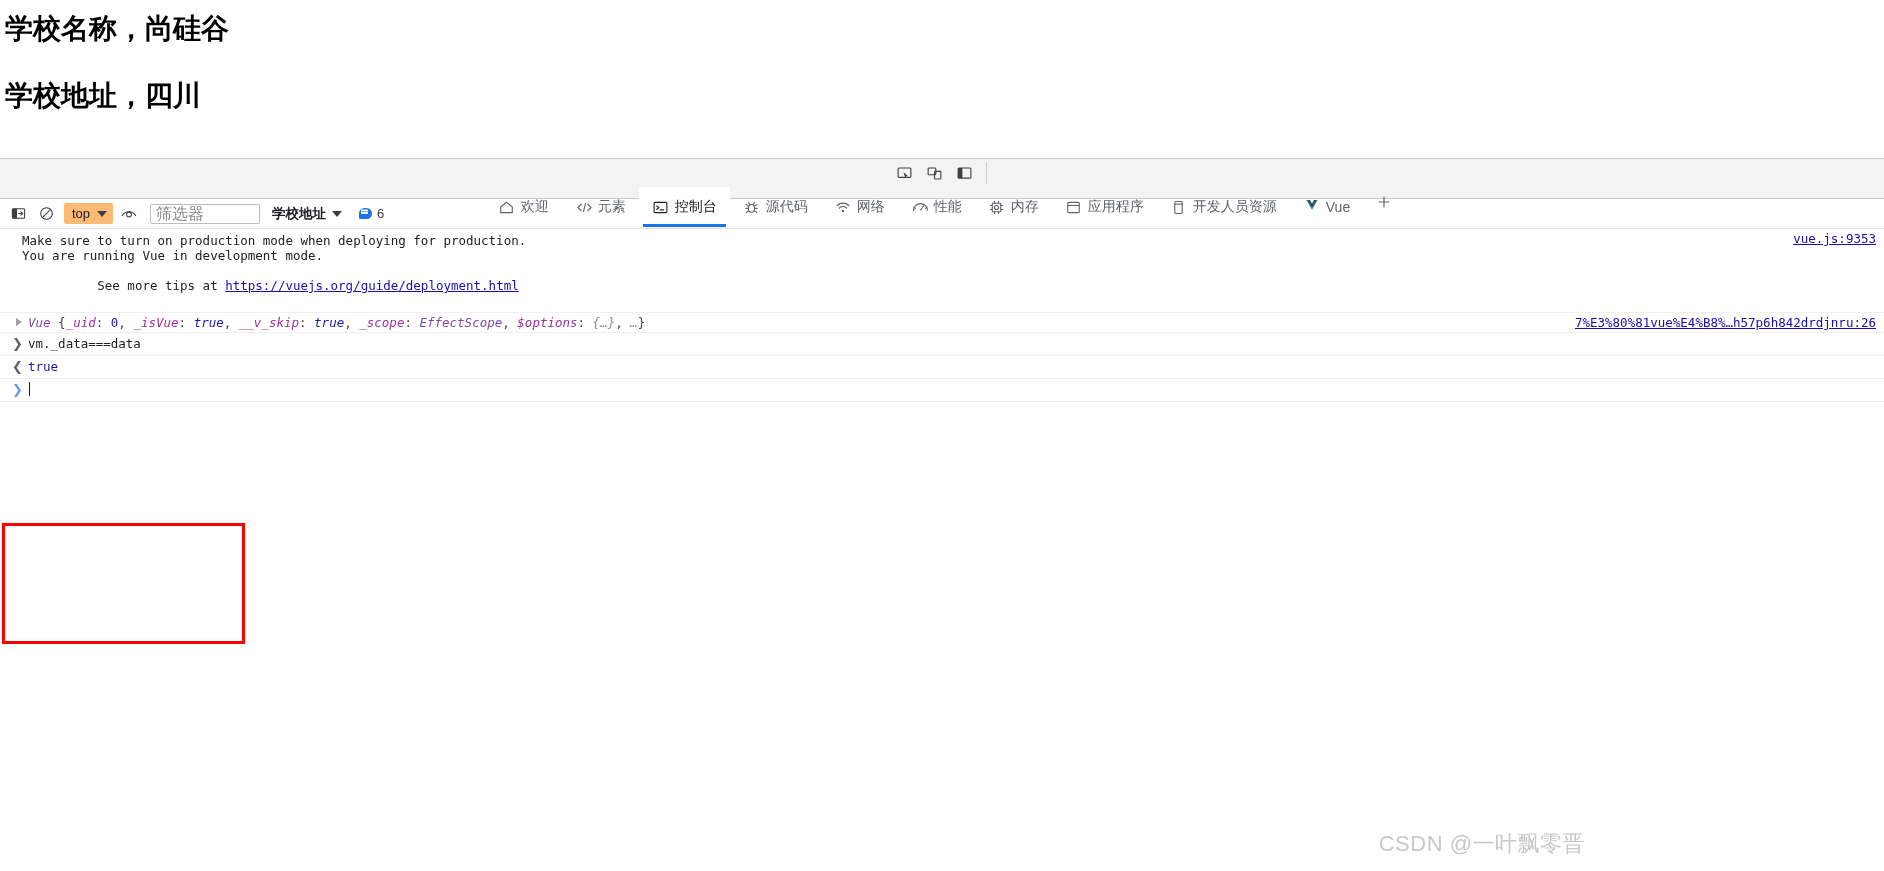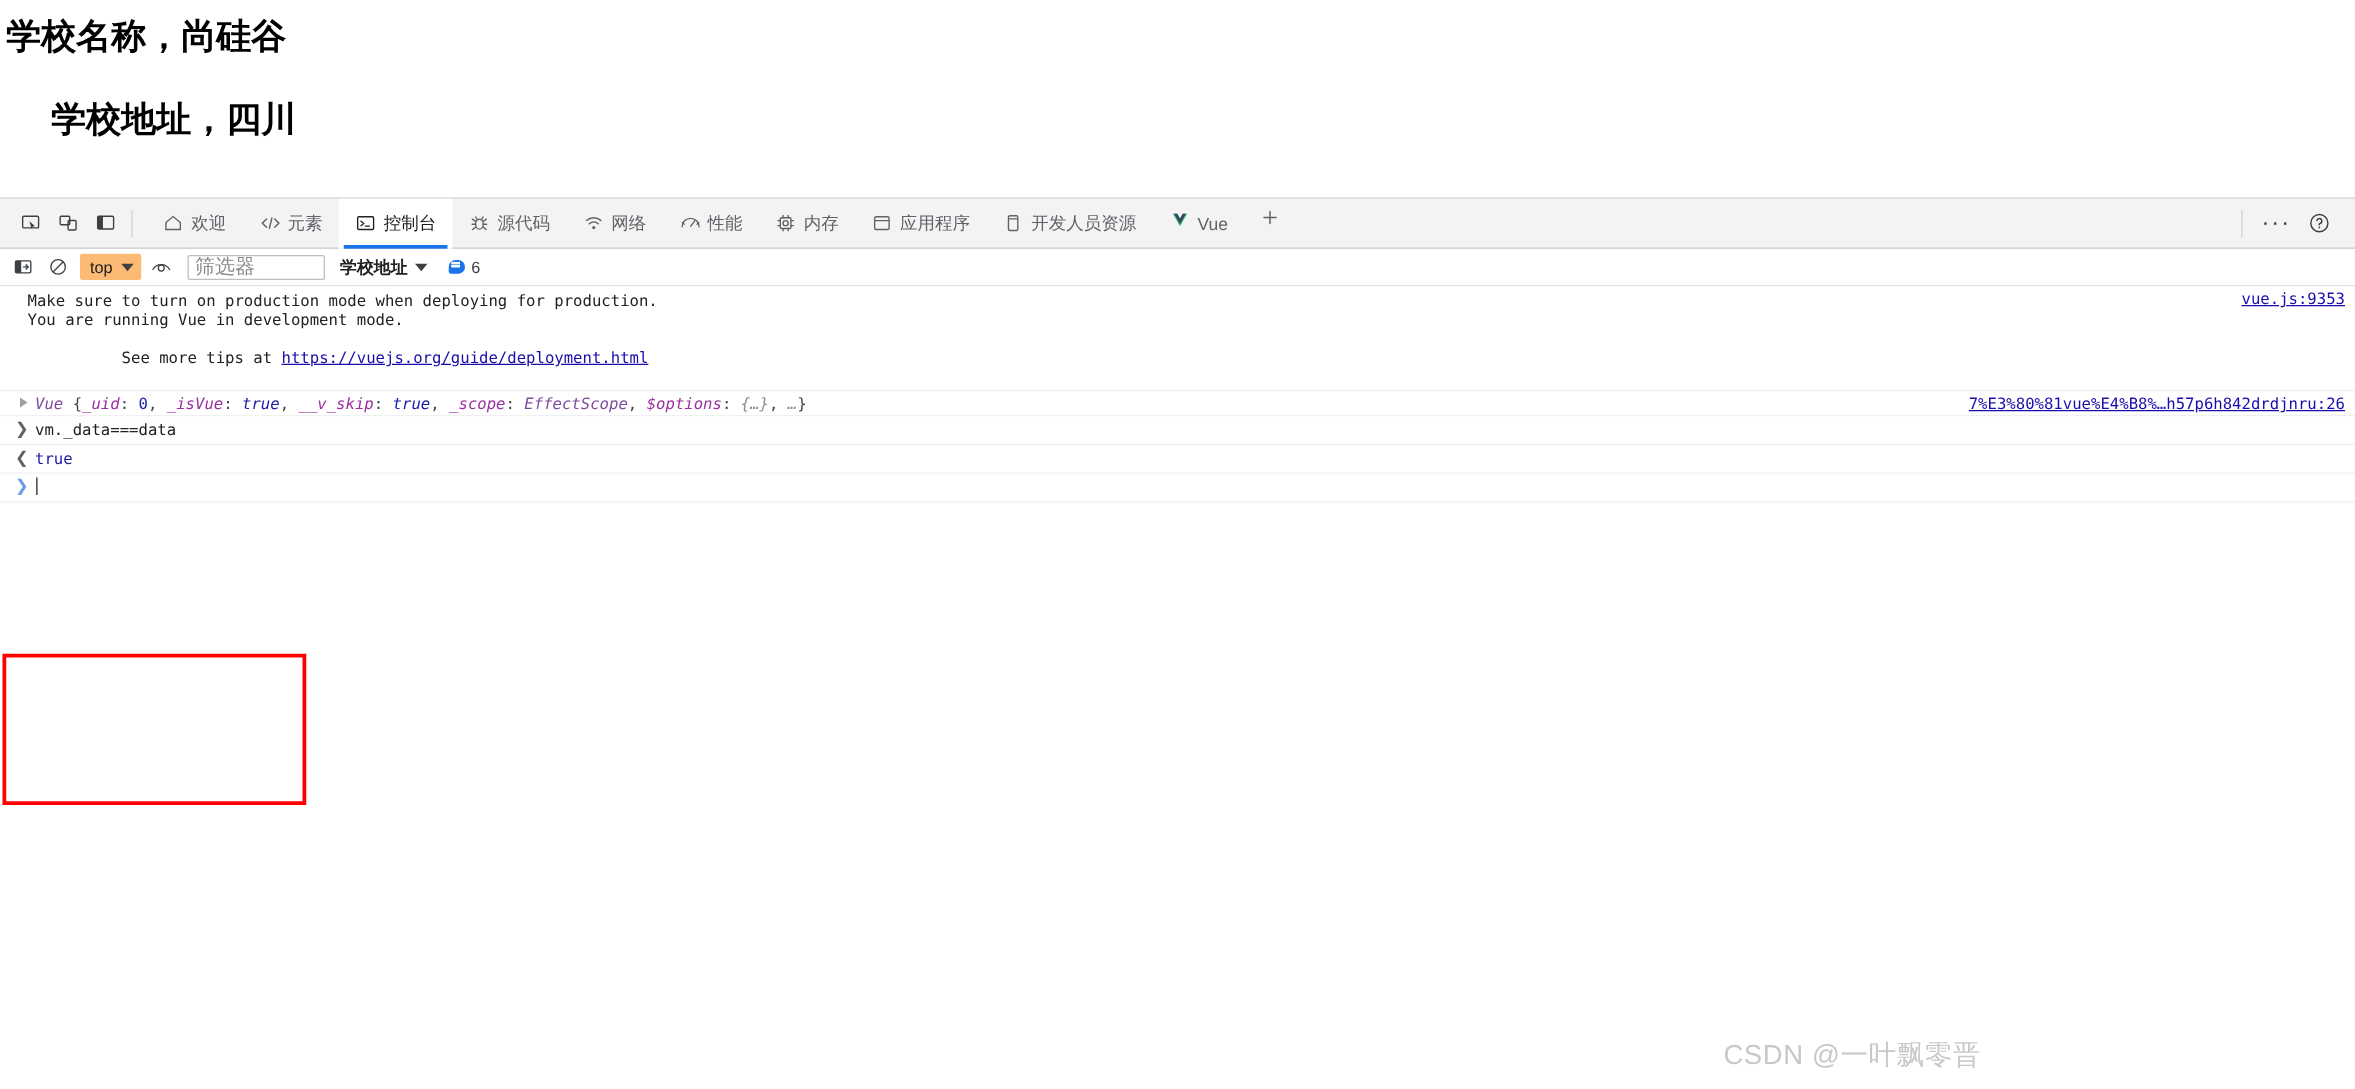--- a/index.html
+++ b/index.html
@@ -28,41 +28,42 @@
   .page-heading {
     font-family: "Liberation Sans", sans-serif;
     font-weight: bold;
     font-size: 28px;
     line-height: 1.1;
     color: #000000;
     margin: 0;
     padding: 0 0 0 2px;
   }
   .page-heading.first { margin-top: 4px; }
-  .page-heading.second { margin-top: 36px; margin-left: 36px; }
+  .page-heading.second { margin-top: 36px; }
 
   
   .devtools {
     position: absolute;
     left: 0; top: 158px;
     width: 1884px;
     height: 713px;
     background: #ffffff;
     border-top: 1px solid #cdcdcd;
   }
 
   
   .tabstrip {
     position: relative;
     height: 40px;
     display: flex;
     align-items: center;
     background: #f3f3f3;
     border-bottom: 1px solid #cacaca;
     padding: 0 6px;
+    flex-direction: column;
   }
   .tool-btns { display: flex; align-items: center; gap: 2px; padding: 0 4px; }
   .tool-btn {
     width: 28px; height: 28px;
     display: flex; align-items: center; justify-content: center;
     border-radius: 3px;
     cursor: pointer;
   }
   .vsep {
     width: 1px; height: 22px; background: #cfcfcf; margin: 0 7px 0 5px;

